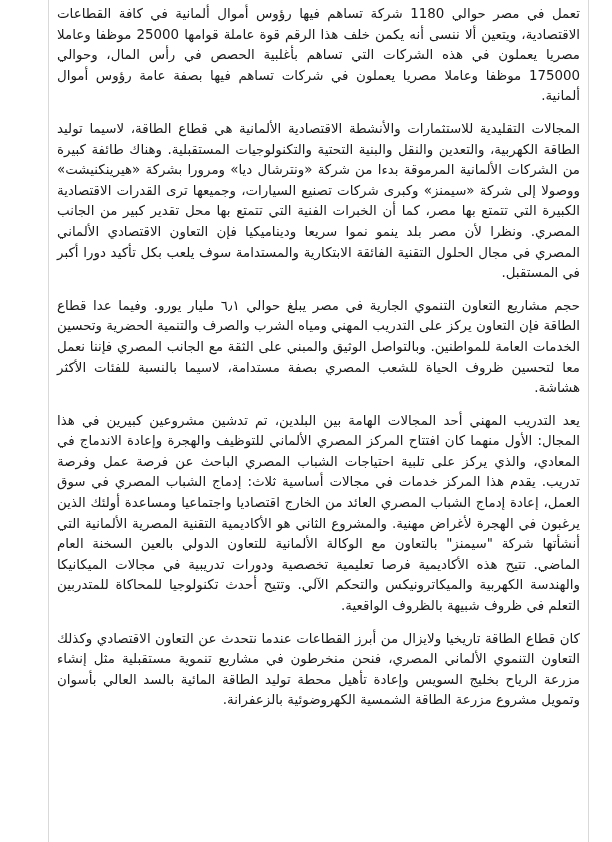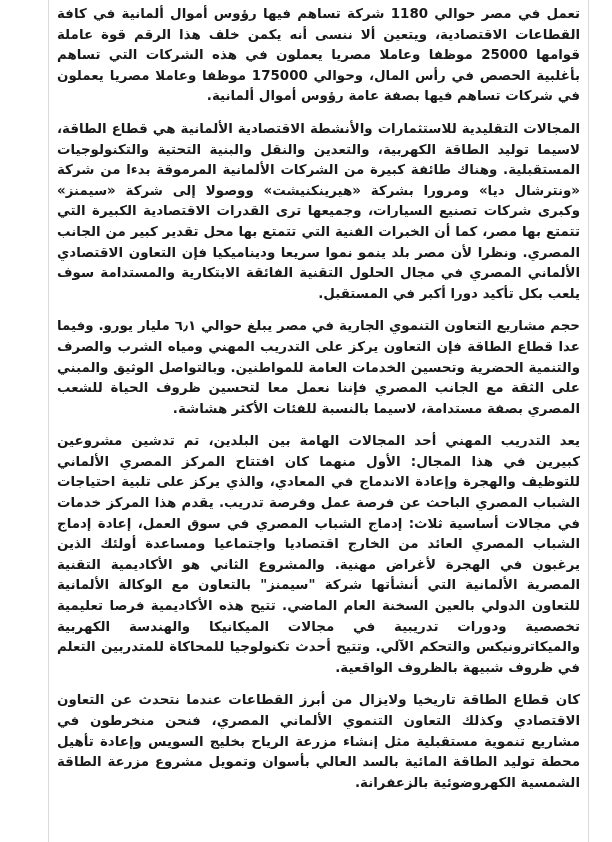--- a/index.html
+++ b/index.html
@@ -27,21 +27,20 @@
     }
     .paragraph {
       direction: rtl;
       text-align: justify;
       font-family: "DejaVu Sans", sans-serif;
       font-size: 13.4px;
       line-height: 20.6px;
       color: #1a1a1a;
       margin: 0 0 12px 0;
       word-spacing: 0px;
-      font-weight: bold;
     }
     .paragraph:first-child {
       margin-top: 12px;
     }
   </style>
 </head>
 <body>
 
 <div class="article">
   <p class="paragraph">تعمل في مصر حوالي 1180 شركة تساهم فيها رؤوس أموال ألمانية في كافة القطاعات الاقتصادية، ويتعين ألا ننسى أنه يكمن خلف هذا الرقم قوة عاملة قوامها 25000 موظفا وعاملا مصريا يعملون في هذه الشركات التي تساهم بأغلبية الحصص في رأس المال، وحوالي 175000 موظفا وعاملا مصريا يعملون في شركات تساهم فيها بصفة عامة رؤوس أموال ألمانية.</p>

